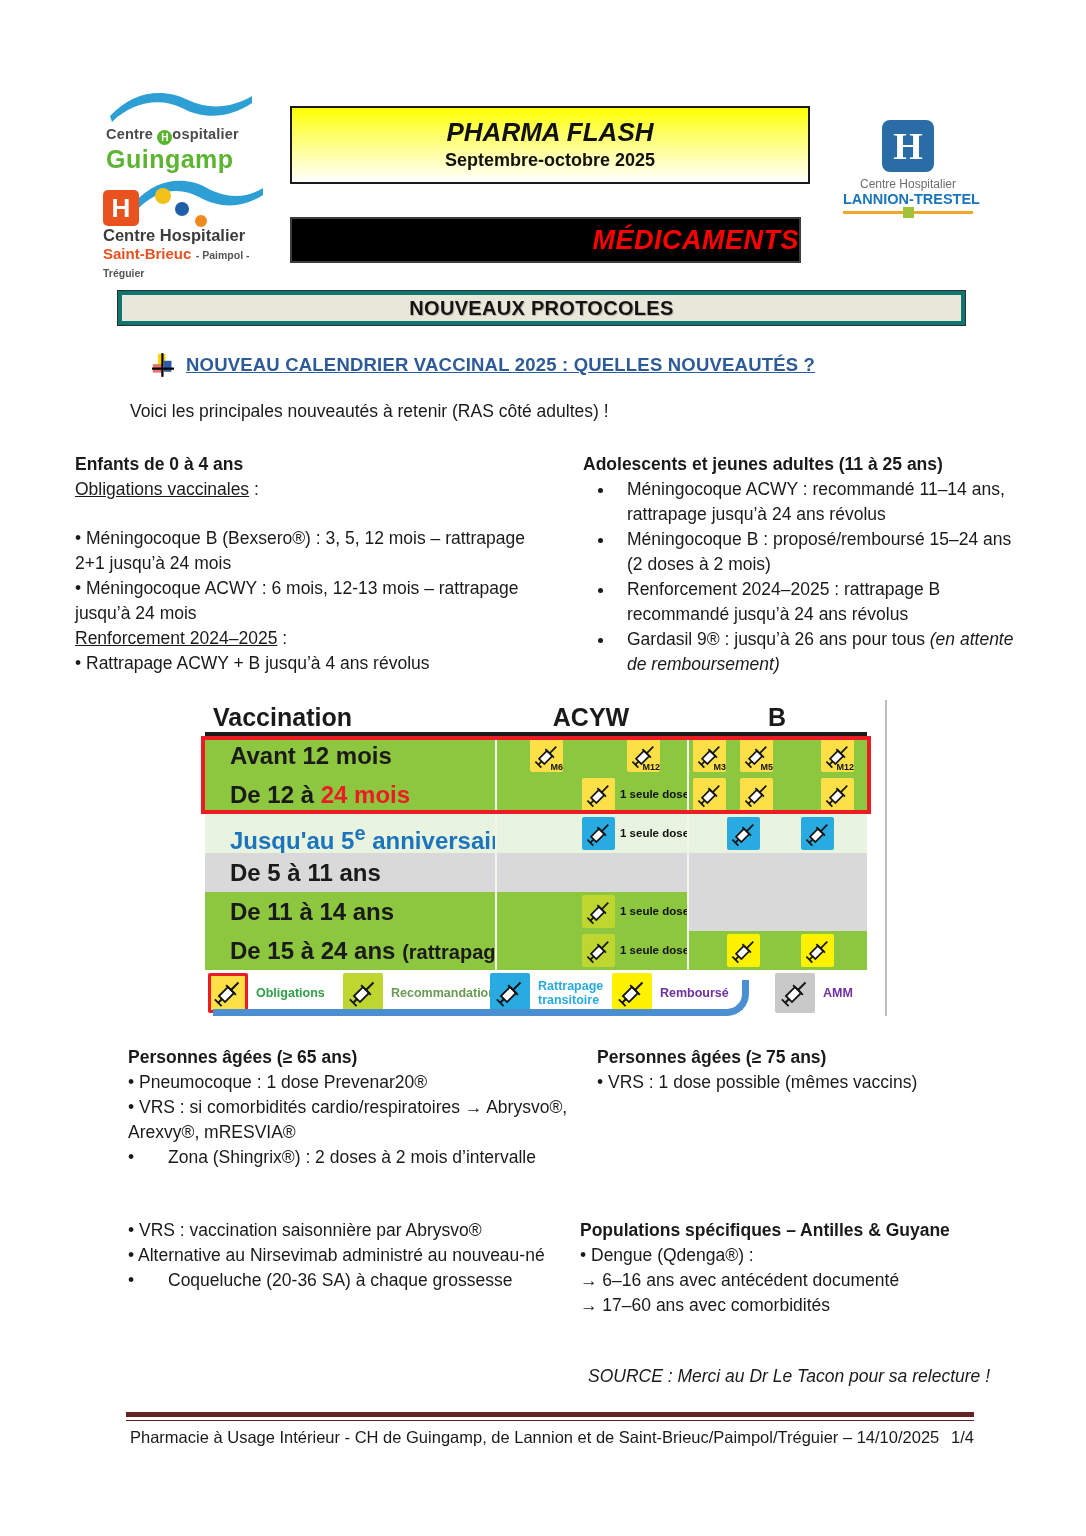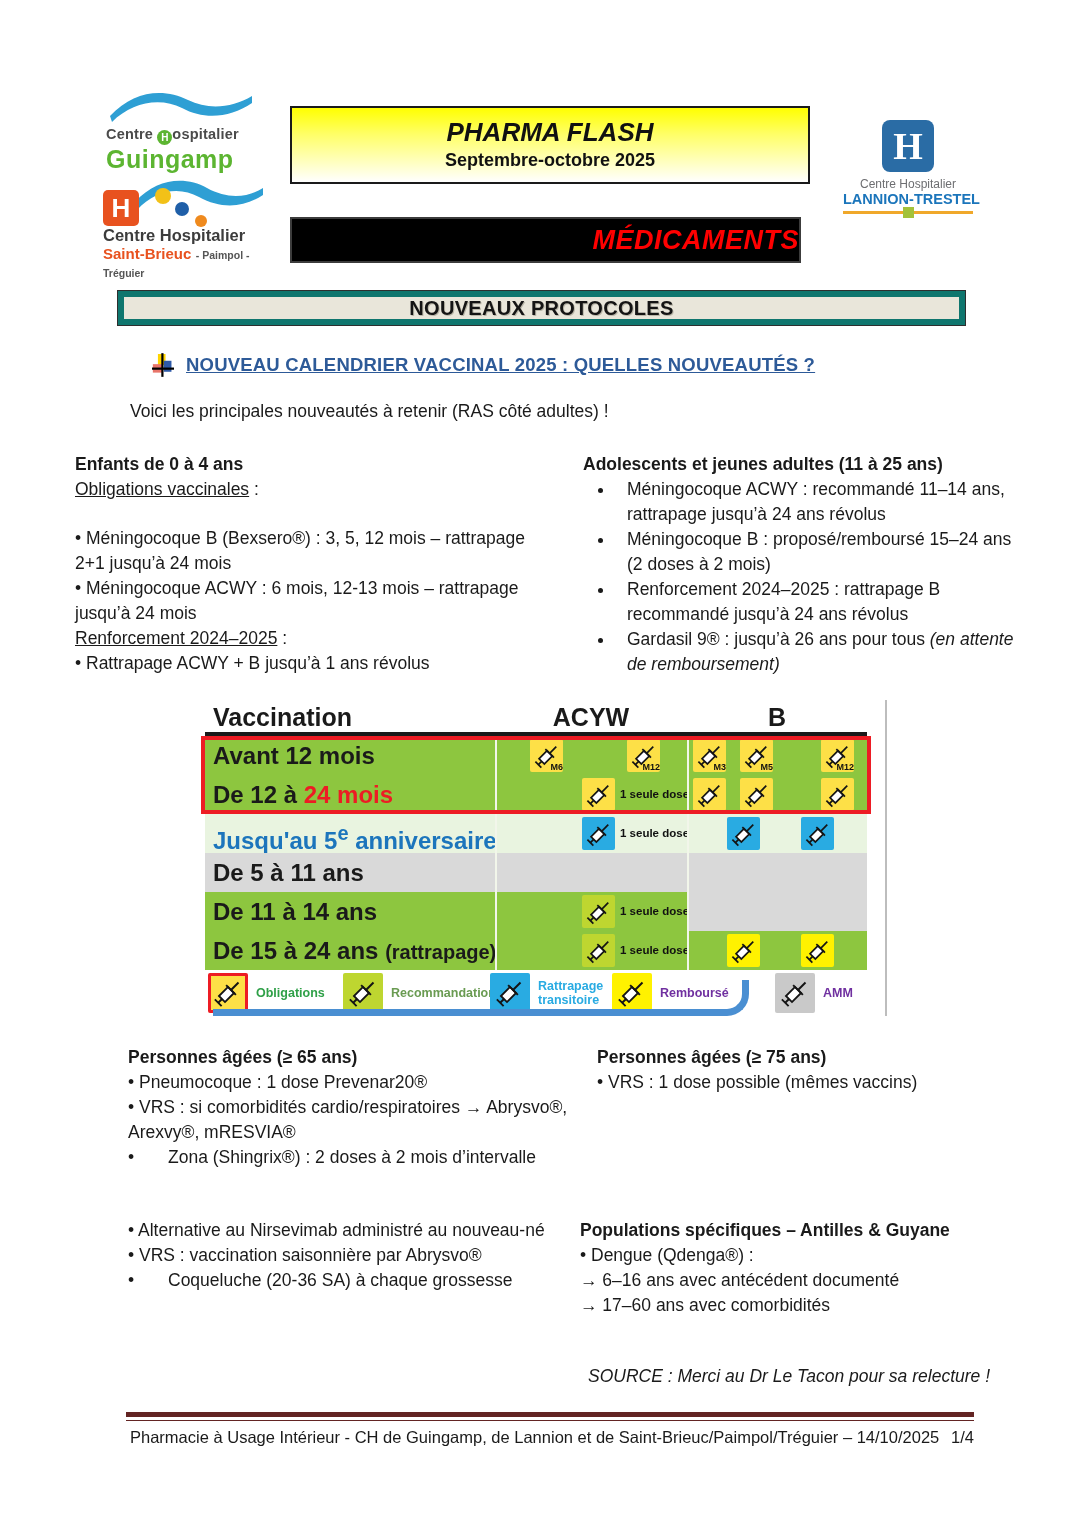--- a/index.html
+++ b/index.html
@@ -38,21 +38,21 @@
   .flash-box { position:absolute; left:290px; top:106px; width:520px; height:78px; border:2px solid #1a1a1a;
                background:linear-gradient(#ffff00, #ffff66 35%, #ffffff); text-align:center; padding-top:9px; }
   .flash-title { font-size:26px; font-weight:bold; font-style:italic; color:#111; }
   .flash-period { font-size:18px; font-weight:bold; color:#111; margin-top:2px; }
   .medic-box { position:absolute; left:290px; top:217px; width:511px; height:46px; border:2px solid #3c3c3c;
                background:#000000; display:flex; align-items:center; justify-content:flex-end; }
   .medic-title { font-size:27px; font-weight:bold; font-style:italic; color:#ff0000; letter-spacing:.5px; }
 
   
   .banner { position:absolute; left:118px; top:291px; width:847px; height:34px; background:#e9e6da;
-            border:6px solid #0f766e; outline:1px solid #2e2e2e; display:flex; align-items:center; justify-content:center; }
+            border:4px solid #0f766e; outline:1px solid #2e2e2e; display:flex; align-items:center; justify-content:center; }
   .banner-label { font-size:20px; font-weight:bold; color:#141414; text-shadow:1px 1px 0 #b9b6a8; letter-spacing:.3px; }
 
   
   .sec-head { position:absolute; left:152px; top:352px; display:flex; align-items:center; gap:12px; }
   .sec-head-text { font-size:18.5px; font-weight:bold; color:#2d5a98; text-decoration:underline; letter-spacing:.2px; }
   .intro { position:absolute; left:130px; top:401px; font-size:17.5px; }
 
   
   .col-enfants { position:absolute; left:75px; top:452px; width:478px; font-size:17.5px; line-height:25px; }
   .col-ado { position:absolute; left:583px; top:452px; width:440px; font-size:17.5px; line-height:25px; }
@@ -64,21 +64,21 @@
 
   
   .vtable { position:absolute; left:205px; top:700px; width:684px; }
   .vt-right-line { position:absolute; left:680px; top:0; width:2px; height:316px; background:#bdbdbd; }
   .vt-head { display:flex; height:36px; border-bottom:4px solid #1a1a1a; width:662px;align-items:flex-end; }
   .vt-head .c1 { width:290px; font-size:25px; font-weight:bold; padding-left:8px; }
   .vt-head .c2 { width:192px; font-size:25px; font-weight:bold; text-align:center; }
   .vt-head .c3 { width:180px; font-size:25px; font-weight:bold; text-align:center; }
   .vt-row { display:flex; height:39px; width:662px; }
   .vt-row .cell { position:relative; height:100%; }
-  .vt-row .lab { width:290px; font-size:24px; font-weight:bold; line-height:39px; padding-left:8px; white-space:nowrap; }
+  .vt-row .lab { width:290px; font-size:24px; font-weight:bold; line-height:39px; padding-left:25px; white-space:nowrap; }
   .vt-row .acyw { width:192px; border-left:2px solid #f2f6ea; }
   .vt-row .bcol { width:180px; border-left:2px solid #f2f6ea; }
   .bg-green { background:#8dc63f; }
   .bg-pale  { background:#e9f4e0; }
   .bg-gray  { background:#d9d9d9; }
   .red-txt { color:#ed1c24; }
   .blue-txt { color:#1c75bc; }
   .lab-note { font-size:20px; font-weight:bold; }
   .red-frame { position:absolute; left:-4px; top:36px; width:670px; height:78px; border:4px solid #ed1c24; z-index:5; pointer-events:none; }
 
@@ -194,21 +194,21 @@
   </div>
   <p class="intro">Voici les principales nouveautés à retenir (RAS côté adultes) !</p>
 
   <div class="col-enfants sec">
     <p class="b">Enfants de 0 à 4 ans</p>
     <p><span class="u">Obligations vaccinales</span><span> :</span></p>
     <div class="sp24"></div>
     <p>• Méningocoque B (Bexsero®) : 3, 5, 12 mois – rattrapage 2+1 jusqu’à 24 mois</p>
     <p>• Méningocoque ACWY : 6 mois, 12-13 mois – rattrapage jusqu’à 24 mois</p>
     <p><span class="u">Renforcement 2024–2025</span><span> :</span></p>
-    <p>• Rattrapage ACWY + B jusqu’à 1 ans révolus</p>
+    <p>• Rattrapage ACWY + B jusqu’à 4 ans révolus</p>
   </div>
 
   <div class="col-ado sec">
     <p class="b">Adolescents et jeunes adultes (11 à 25 ans)</p>
     <ul class="ado-list">
       <li>Méningocoque ACWY : recommandé 11–14 ans, rattrapage jusqu’à 24 ans révolus</li>
       <li>Méningocoque B : proposé/remboursé 15–24 ans (2 doses à 2 mois)</li>
       <li>Renforcement 2024–2025 : rattrapage B recommandé jusqu’à 24 ans révolus</li>
       <li><span>Gardasil 9® : jusqu’à 26 ans pour tous </span><em>(en attente de remboursement)</em></li>
     </ul>
@@ -412,22 +412,22 @@
         <span>Zona (Shingrix®) : 2 doses à 2 mois d’intervalle</span>
       </p>
   </div>
 
   <div class="pos-ag75 sec">
     <p class="b">Personnes âgées (≥ 75 ans)</p>
     <p>• VRS : 1 dose possible (mêmes vaccins)</p>
   </div>
 
   <div class="pos-fem sec">
+    <p>• VRS : vaccination saisonnière par Abrysvo®</p>
     <p>• Alternative au Nirsevimab administré au nouveau-né</p>
-    <p>• VRS : vaccination saisonnière par Abrysvo®</p>
     <p class="tabbed">
         <span class="blt">•</span>
         <span>Coqueluche (20-36 SA) à chaque grossesse</span>
       </p>
   </div>
 
   <div class="pos-pop sec">
     <p class="b">Populations spécifiques – Antilles &amp; Guyane</p>
     <p>• Dengue (Qdenga®) :</p>
     <p>→ 6–16 ans avec antécédent documenté</p>

